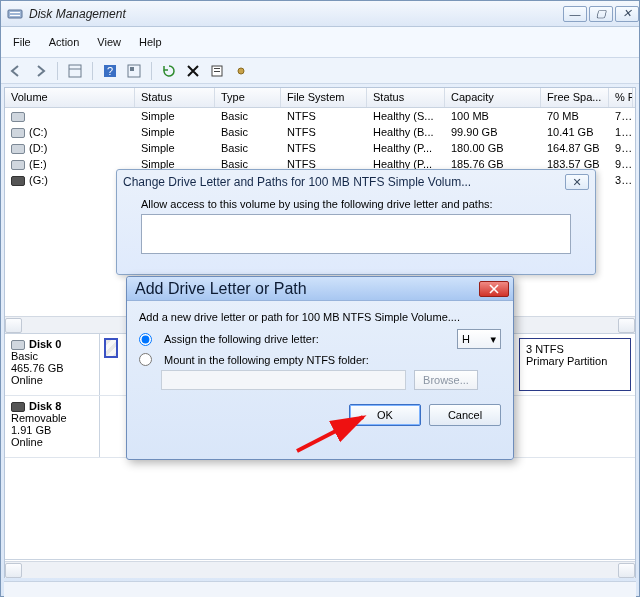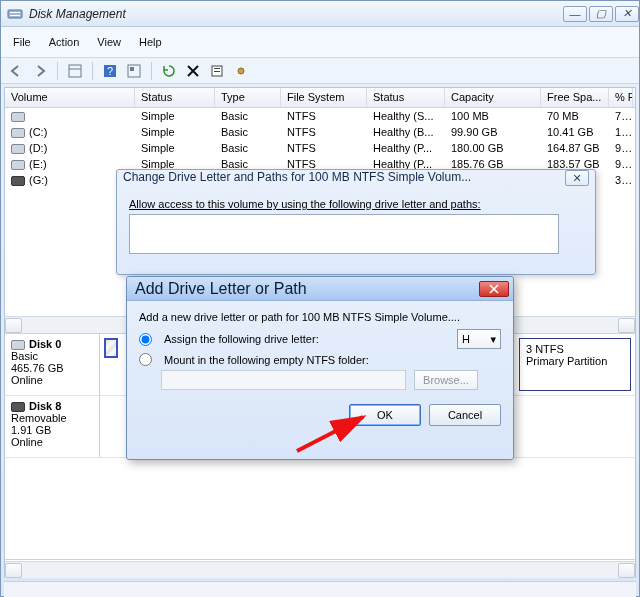--- a/index.html
+++ b/index.html
@@ -47,23 +47,23 @@
 
 .legend { position:absolute; left:0; right:0; bottom:0; height:18px; border-top:1px solid #c9d3e0; display:flex; align-items:center; gap:10px; padding:0 6px; background:#fff; }
 .legend .sw{width:10px;height:10px;display:inline-block;margin-right:4px;vertical-align:middle}
 .legend .sw.un{background:#111}
 .legend .sw.pp{background:#1b2c8a}
 
 .statusbar { height:18px; background:#f1f5fb; border-top:1px solid #c6d2e2; margin:0 3px 3px 3px; }
 
 
 .dlg1 { position:absolute; left:115px; top:168px; width:480px; height:106px; background:linear-gradient(#eaf1fb,#dfeafc); border:1px solid #8aa5c7; border-radius:3px; box-shadow:2px 2px 6px rgba(0,0,0,.2); z-index:5; }
-.dlg1 .tb { height:24px; display:flex; align-items:flex-start; padding:0 6px; }
+.dlg1 .tb { height:24px; display:flex; align-items:center; padding:0 6px; }
 .dlg1 .tb .t{flex:1; color:#15294a; font-size:12px; overflow:hidden; white-space:nowrap; text-overflow:ellipsis;}
-.dlg1 .body{ padding:4px 12px;text-decoration:underline; }
+.dlg1 .body{ padding:4px 24px; }
 .dlg1 .listbox{ margin-top:4px; width:430px; height:40px; background:#fff; border:1px solid #99a9c0; }
 
 
 .dlg2 { position:absolute; left:125px; top:275px; width:388px; height:184px; background:linear-gradient(#e8f0fb,#d9e6f9); border:1px solid #6e8dbb; border-radius:3px; box-shadow:3px 3px 10px rgba(0,0,0,.3); z-index:10; }
 .dlg2 .tb { height:24px; background:linear-gradient(#cfe2fb,#a8c7f1); border-bottom:1px solid #96b2da; display:flex; align-items:center; padding:0 4px 0 8px; border-radius:3px 3px 0 0;}
 .dlg2 .tb .t{flex:1; color:#0c1b33; font-size:16px;}
 .closebtn{ width:30px; height:16px; border-radius:2px; background:linear-gradient(#f08a84,#d0332a); border:1px solid #971f18; display:flex; align-items:center; justify-content:center; }
 .closebtn svg{width:10px;height:10px}
 .dlg2 .body{ padding:10px 12px 8px 12px; }
 .radioline{ display:flex; align-items:center; margin:4px 0; gap:12px; }

